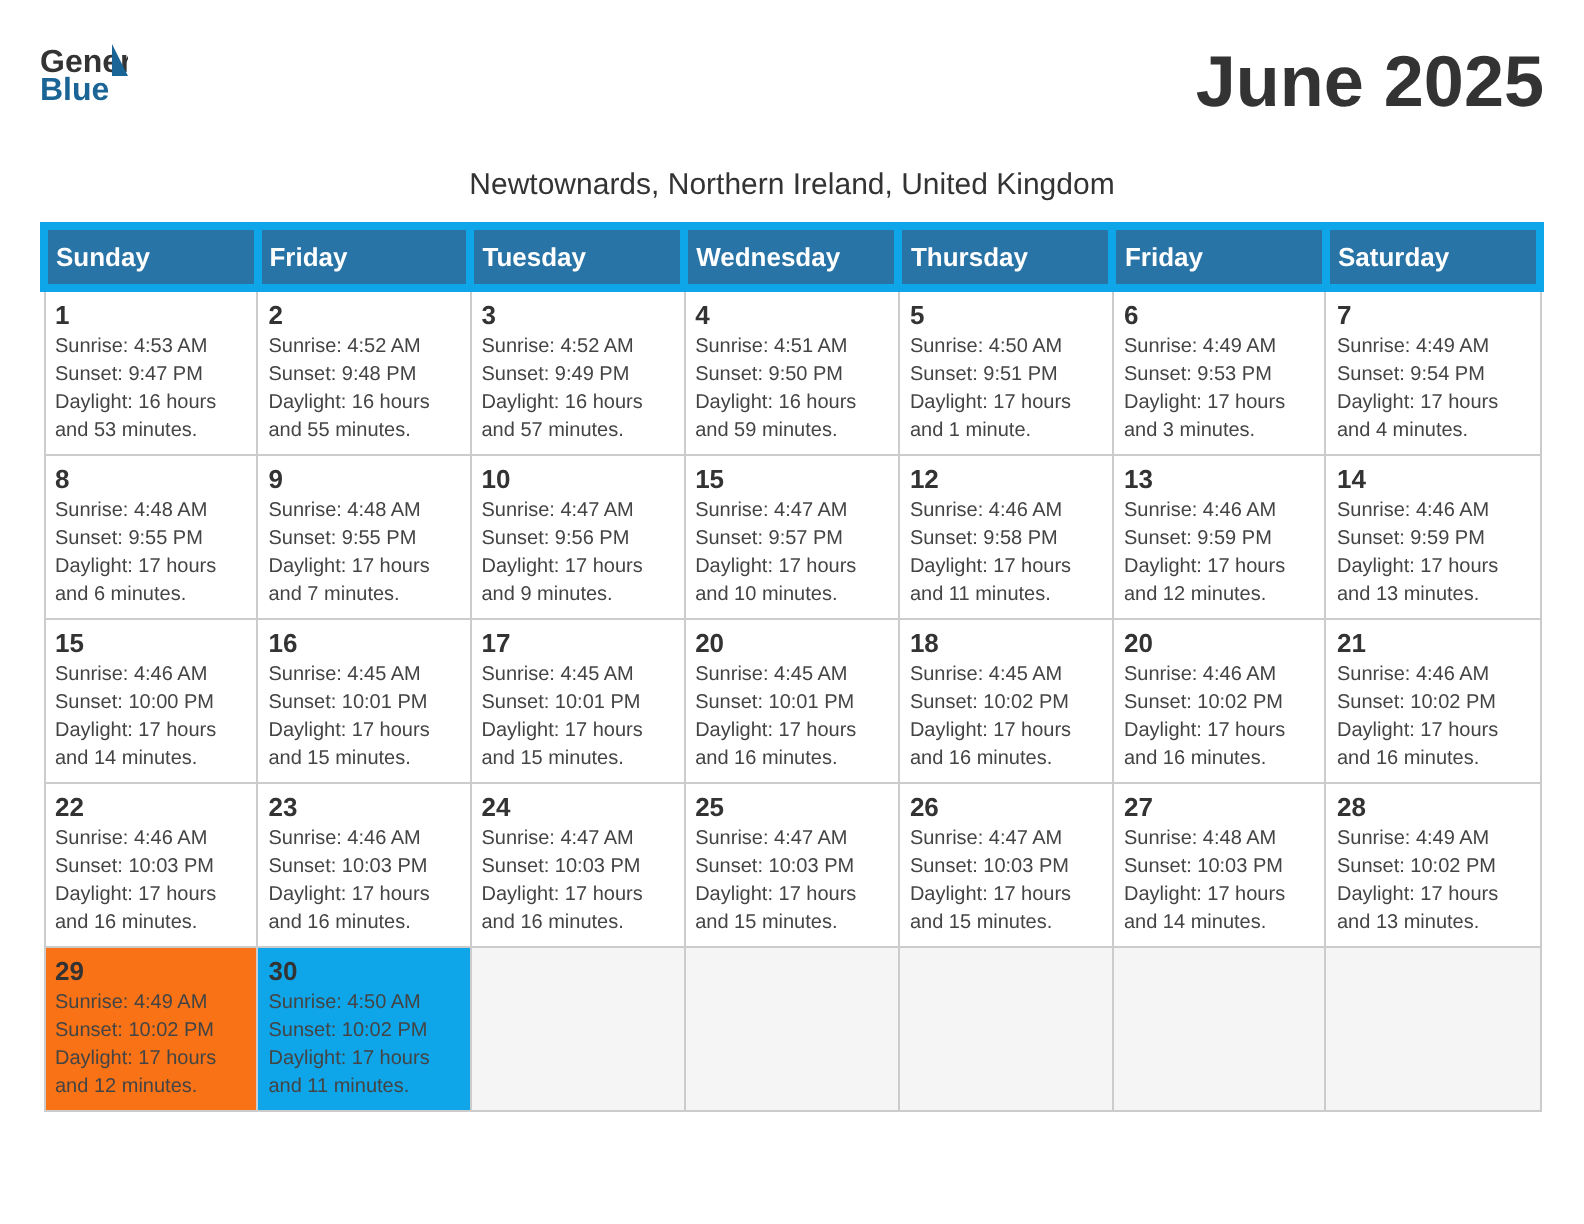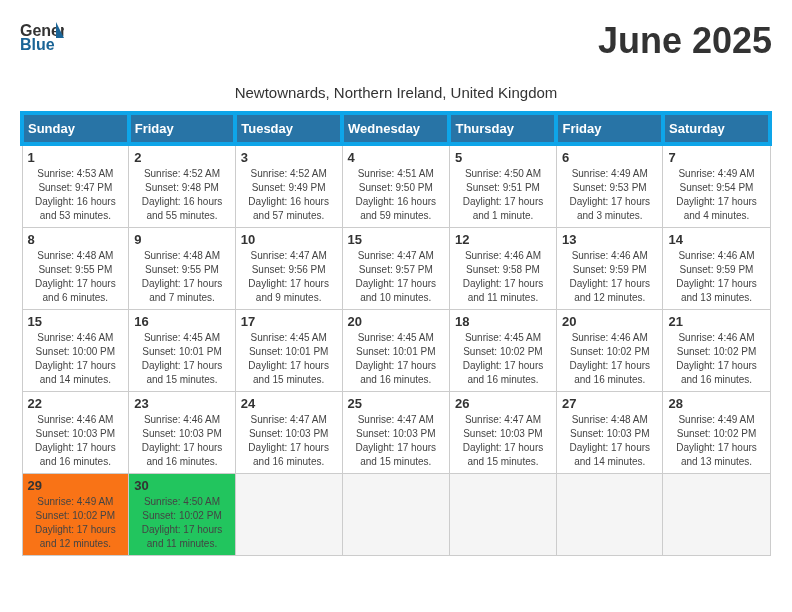--- a/index.html
+++ b/index.html
@@ -65,21 +65,20 @@
     .day-num {
       font-size: 13px;
       font-weight: bold;
       display: block;
       margin-bottom: 2px;
     }
     .day-info {
       font-size: 10px;
       line-height: 1.4;
       color: #444;
-      text-align: center;
     }
   </style>
 </head>
 <body>
 
 <div class="header-area">
   <div class="logo">
     <div class="logo-row">
       <svg width="44" height="34" viewBox="0 0 44 34">
         <text x="0" y="16" font-size="16" font-weight="bold" fill="#333" font-family="Arial">General</text>
@@ -224,21 +223,21 @@
         <td>
           <span class="day-num">28</span>
           <div class="day-info">Sunrise: 4:49 AM<br>Sunset: 10:02 PM<br>Daylight: 17 hours and 13 minutes.</div>
         </td>
       </tr>
       <tr>
         <td class="has-data" style="background: #f97316;">
           <span class="day-num">29</span>
           <div class="day-info">Sunrise: 4:49 AM<br>Sunset: 10:02 PM<br>Daylight: 17 hours and 12 minutes.</div>
         </td>
-        <td class="has-data" style="background: #22c55e;">
+        <td class="has-data" style="background: #0ea5e9;">
           <span class="day-num">30</span>
           <div class="day-info">Sunrise: 4:50 AM<br>Sunset: 10:02 PM<br>Daylight: 17 hours and 11 minutes.</div>
         </td>
         <td style="background: rgb(245, 245, 245);"></td>
         <td style="background: rgb(245, 245, 245);"></td>
         <td style="background: rgb(245, 245, 245);"></td>
         <td style="background: rgb(245, 245, 245);"></td>
         <td style="background: rgb(245, 245, 245);"></td>
       </tr>
     </tbody>

